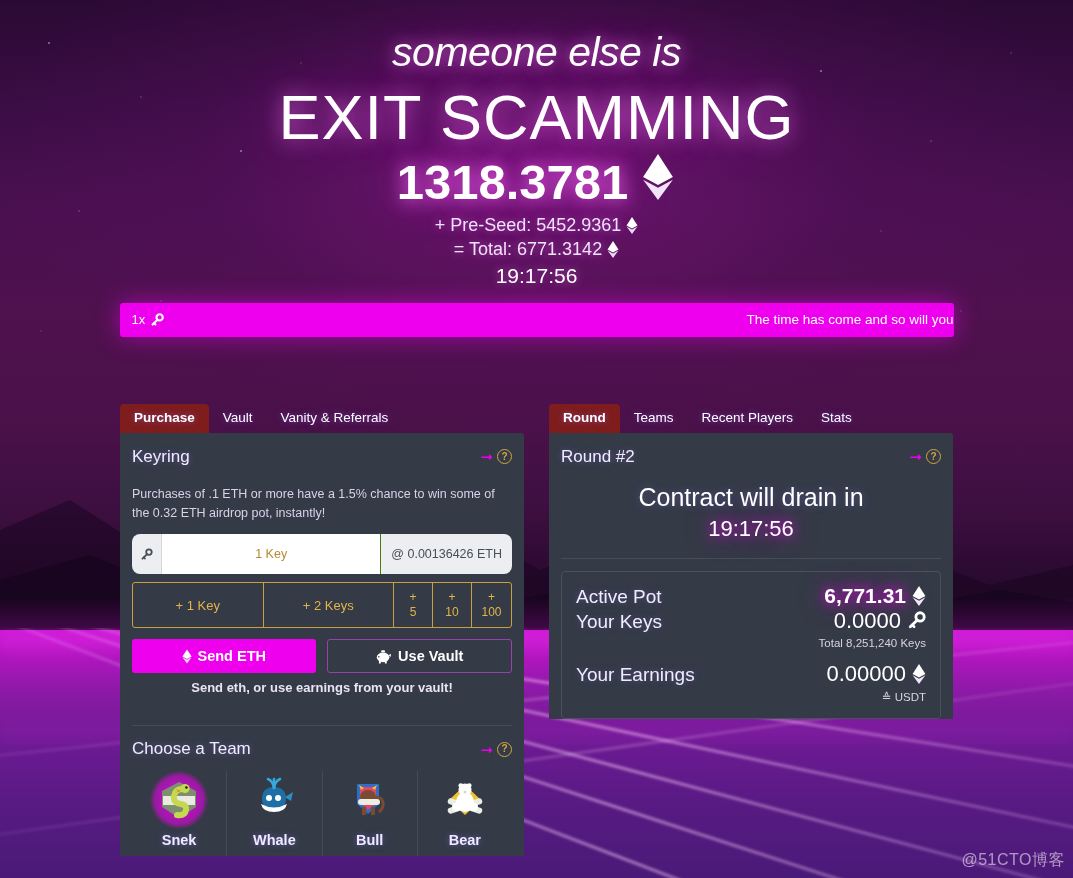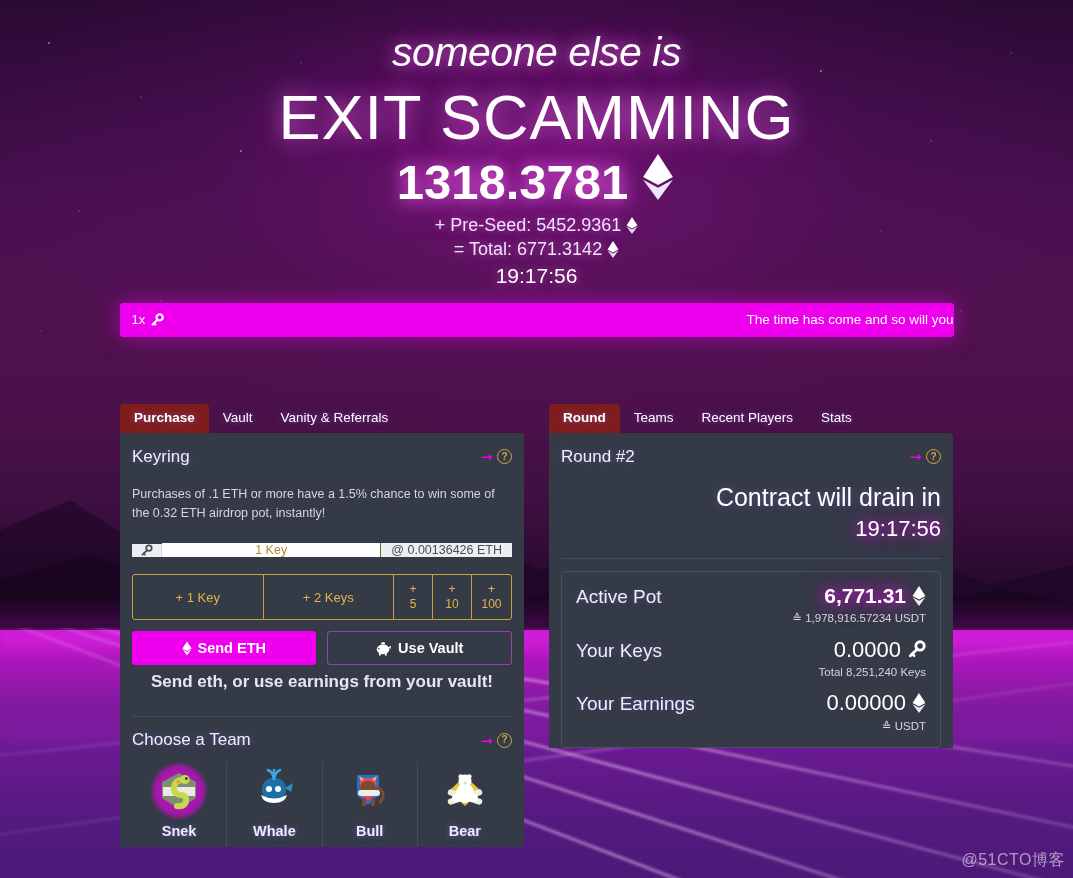--- a/index.html
+++ b/index.html
@@ -225,25 +225,24 @@
     color: #d9d2ea;
     font-size: 12.5px;
     line-height: 1.55;
     margin-top: 16px;
     margin-bottom: 11px;
   }
 
   
   .key-row {
     display: flex;
-    height: 32px;
-    border-radius: 2px;
+    height: 40px;
+    border-radius: 8px;
     overflow: hidden;
     font-size: 12.5px;
-    align-items: center;
   }
   .key-row .kr-icon {
     width: 30px;
     background: #eceef1;
     color: #4a4f57;
     display: flex; align-items: center; justify-content: center;
     border-right: 1px solid #d3d6da;
     font-size: 12px;
   }
   .key-row .kr-input {
@@ -307,24 +306,24 @@
     font-size: 14.5px;
     font-weight: 700;
     cursor: pointer;
     color: #fff;
   }
   .btn-primary { background: #ee00ee; }
   .btn-outline { background: transparent; border: 1px solid #9a3fae; }
   .hint {
     text-align: center;
     color: #e9e3f7;
-    font-size: 17px;
+    font-size: 13px;
     font-weight: 700;
     margin-top: 7px;
-    padding-bottom: 24px;
+    padding-bottom: 30px;
     border-bottom: 1px solid #454b58;
   }
 
   
   .team-head { margin-top: 13px; }
   .teams {
     display: flex;
     margin-top: 10px;
   }
   .team {
@@ -346,21 +345,21 @@
     background: radial-gradient(circle, rgba(238,0,238,0.95) 0%, rgba(238,0,238,0.55) 58%, rgba(238,0,238,0) 72%);
   }
   .team-name {
     font-size: 14.5px;
     font-weight: 700;
     color: #eeeaff;
     text-shadow: 0 0 6px rgba(150,120,255,0.5);
   }
 
   
-  .drain-box { text-align: right; padding: 14px 0 16px; }
+  .drain-box { text-align: center; padding: 14px 0 16px; }
   .drain-title {
     font-size: 25px;
     color: #ffffff;
     font-weight: 400;
     text-shadow: 0 0 9px rgba(150,130,255,0.4);
   }
   .drain-clock {
     font-size: 22px;
     color: #ffffff;
     margin-top: 4px;
@@ -673,21 +672,20 @@
         <div class="stat-row">
           <div class="stat-label">Active Pot</div>
           <div class="stat-value hot">
             <span>6,771.31</span>
             <svg width="14" height="20" viewBox="0 0 24 34">
               <polygon points="12,0 23,17 12,23 1,17" fill="#ffffff"></polygon>
               <polygon points="12,25 23,19 12,34 1,19" fill="#f2e6fa"></polygon>
             </svg>
           </div>
         </div>
-        <div class="stat-sub">≙ 1,978,916.57234 USDT</div>
 
         <div class="stat-row">
           <div class="stat-label">Your Keys</div>
           <div class="stat-value plain">
             <span>0.0000</span>
             <svg width="19" height="19" viewBox="0 0 16 16">
               <circle cx="11" cy="5" r="3.5" fill="none" stroke="#fff" stroke-width="2.4"></circle>
               <path d="M8.7,7.5 L2.8,13.3" stroke="#fff" stroke-width="2.4" stroke-linecap="round"></path>
               <path d="M4.4,11.7 L6,13.3" stroke="#fff" stroke-width="2.2" stroke-linecap="round"></path>
             </svg>

